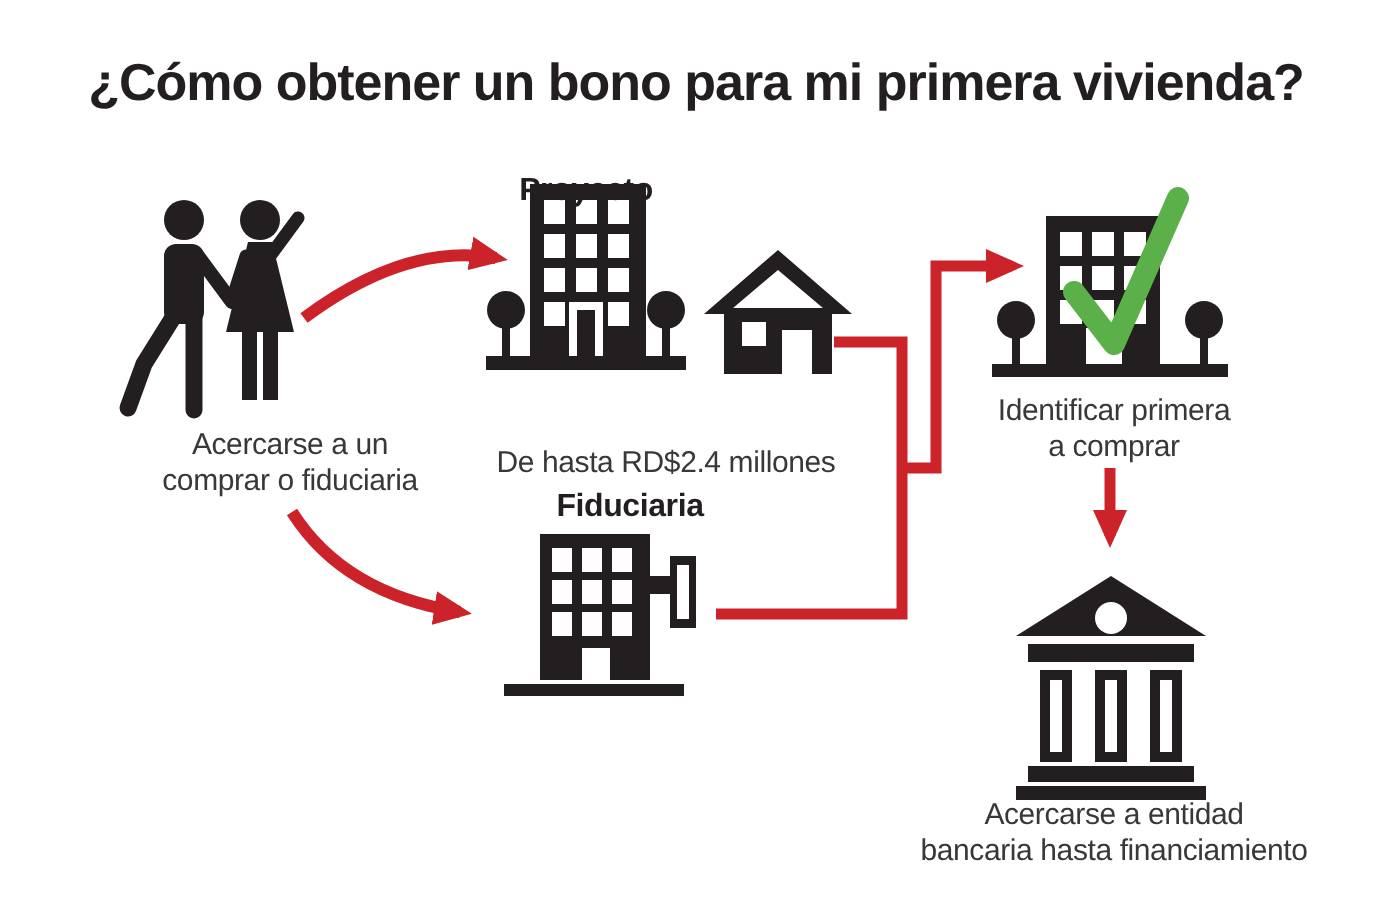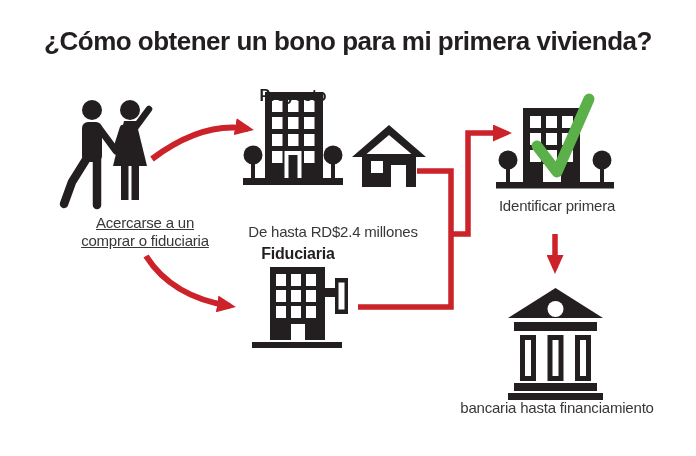--- a/index.html
+++ b/index.html
@@ -70,21 +70,21 @@
     <path d="M32,60 L17,84 L9,106" stroke="var(--icon-black,#231f20)" stroke-width="8.5" stroke-linecap="round" stroke-linejoin="round" fill="none"></path>
     <path d="M42,60 L42,107" stroke="var(--icon-black,#231f20)" stroke-width="8.5" stroke-linecap="round" fill="none"></path>
 
     <circle cx="75" cy="12" r="10" class="ink"></circle>
     <path d="M80,30 L94,11" stroke="var(--icon-black,#231f20)" stroke-width="6.5" stroke-linecap="round" fill="none"></path>
     <path d="M68,30 L61,52" stroke="var(--icon-black,#231f20)" stroke-width="6.5" stroke-linecap="round" fill="none"></path>
     <polygon points="69,23 81,23 92,68 58,68" class="ink"></polygon>
     <rect x="66" y="66" width="7.5" height="36" class="ink"></rect>
     <rect x="76.5" y="66" width="7.5" height="36" class="ink"></rect>
   </svg>
-  <div class="abs node-label" style="left:55px;top:214px;width:180px;text-decoration:underline;">
+  <div class="abs node-label" style="left:55px;top:214px;width:180px;">
     <div>Acercarse a un</div>
     <div>comprar o fiduciaria</div>
   </div>
 
   <div class="abs node-heading" style="left:243px;top:72px;width:100px;margin-top:15px;">Proyecto</div>
   <svg class="abs icon-wrap" style="left:243px;top:92px;" width="100" height="96" viewBox="0 0 100 96">
     <rect x="22" y="0" width="58" height="88" class="ink"></rect>
     <rect x="29" y="8" width="10.5" height="12" class="paper"></rect>
     <rect x="45" y="8" width="10.5" height="12" class="paper"></rect>
     <rect x="61" y="8" width="10.5" height="12" class="paper"></rect>
@@ -105,21 +105,21 @@
     <rect x="0" y="86" width="100" height="7" class="ink"></rect>
   </svg>
   <svg class="abs icon-wrap" style="left:352px;top:123px;" width="74" height="64" viewBox="0 0 74 64">
     <path d="M0,34 L37,2 L74,34 L63,34 L37,12 L11,34 Z" class="ink"></path>
     <rect x="10" y="31" width="54" height="33" class="ink"></rect>
     <rect x="19" y="38" width="12" height="12" class="paper"></rect>
     <rect x="39" y="42" width="15" height="22" class="paper"></rect>
   </svg>
   <div class="abs node-label" style="left:243px;top:195px;width:180px;margin-top:28px;">De hasta RD$2.4 millones</div>
 
-  <div class="abs node-heading" style="left:248px;top:245px;width:100px;">Fiduciaria</div>
+  <div class="abs node-heading" style="left:265px;top:245px;width:100px;">Fiduciaria</div>
   <svg class="abs icon-wrap" style="left:250px;top:266px;" width="100" height="82" viewBox="0 0 100 82">
     <rect x="20" y="1" width="55" height="73" class="ink"></rect>
     <rect x="26" y="8" width="10" height="12" class="paper"></rect>
     <rect x="41" y="8" width="10" height="12" class="paper"></rect>
     <rect x="56" y="8" width="10" height="12" class="paper"></rect>
     <rect x="26" y="24" width="10" height="12" class="paper"></rect>
     <rect x="41" y="24" width="10" height="12" class="paper"></rect>
     <rect x="56" y="24" width="10" height="12" class="paper"></rect>
     <rect x="26" y="40" width="10" height="12" class="paper"></rect>
     <rect x="41" y="40" width="10" height="12" class="paper"></rect>
@@ -145,32 +145,34 @@
     <rect x="47" y="68" width="18" height="18" class="paper"></rect>
     <circle cx="12" cy="64" r="9.5" class="ink"></circle>
     <rect x="10" y="70" width="4" height="16" class="ink"></rect>
     <circle cx="106" cy="64" r="9.5" class="ink"></circle>
     <rect x="104" y="70" width="4" height="16" class="ink"></rect>
     <rect x="0" y="86" width="118" height="6.5" class="ink"></rect>
     <path d="M41,50 L61,76 L93,3" class="green-stroke" stroke-width="11"></path>
   </svg>
   <div class="abs node-label" style="left:477px;top:197px;width:160px;">
     <div>Identificar primera</div>
+    <div>a comprar</div>
   </div>
 
   <svg class="abs icon-wrap" style="left:506px;top:286px;" width="99" height="114" viewBox="0 0 99 114">
     <polygon points="2,32 49.5,2 97,32" class="ink"></polygon>
     <circle cx="49.5" cy="23" r="8" class="paper"></circle>
     <rect x="8" y="36" width="83" height="9" class="ink"></rect>
     <rect x="14" y="49" width="16" height="46" class="ink"></rect>
     <rect x="19" y="54" width="6" height="36" class="paper"></rect>
     <rect x="41.5" y="49" width="16" height="46" class="ink"></rect>
     <rect x="46.5" y="54" width="6" height="36" class="paper"></rect>
     <rect x="69" y="49" width="16" height="46" class="ink"></rect>
     <rect x="74" y="54" width="6" height="36" class="paper"></rect>
     <rect x="8" y="97" width="83" height="8" class="ink"></rect>
     <rect x="2" y="107" width="95" height="7" class="ink"></rect>
   </svg>
   <div class="abs node-label" style="left:447px;top:399px;width:220px;">
+    <div>Acercarse a entidad</div>
     <div>bancaria hasta financiamiento</div>
   </div>
 
 </div>
 
 </body></html>

